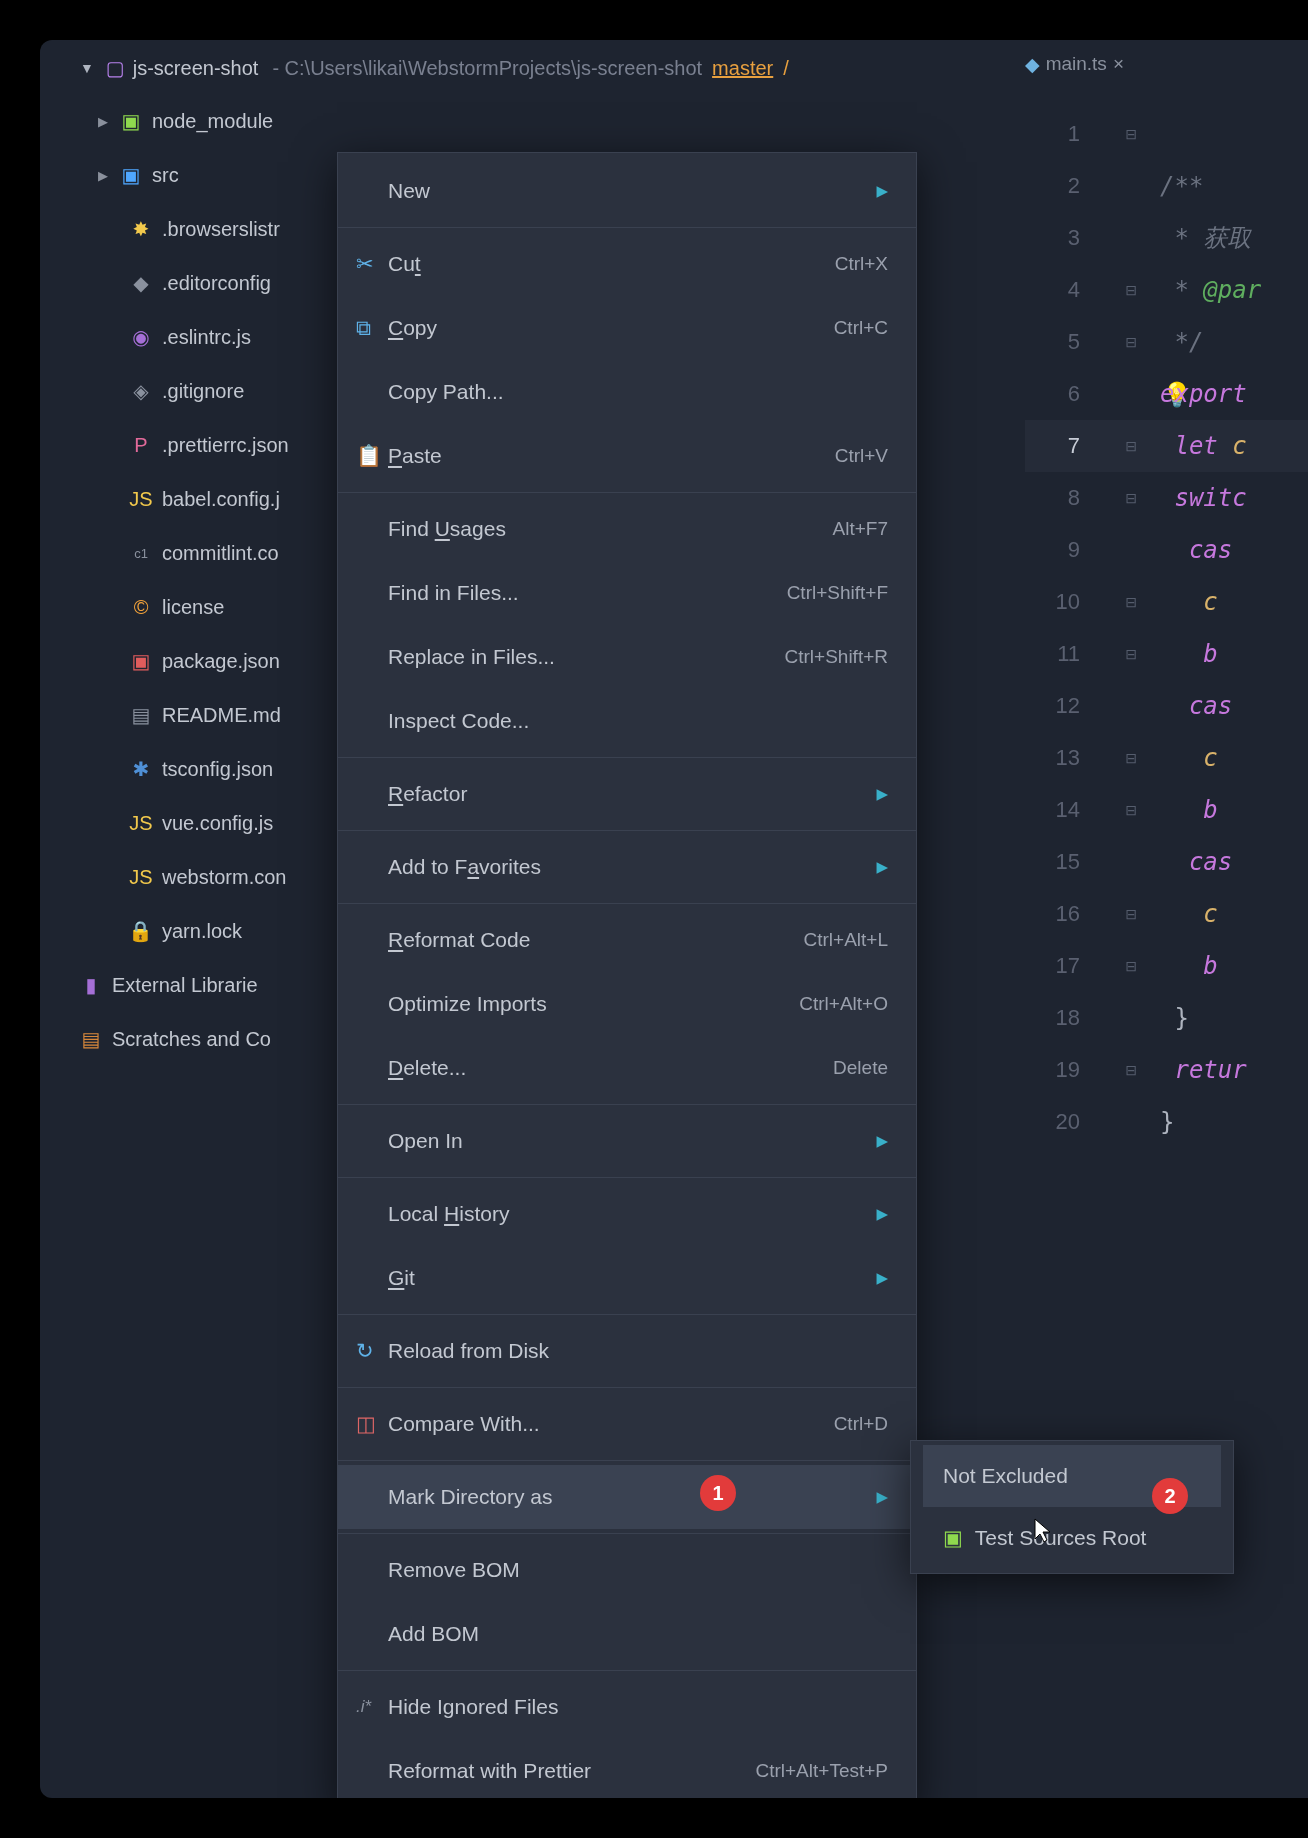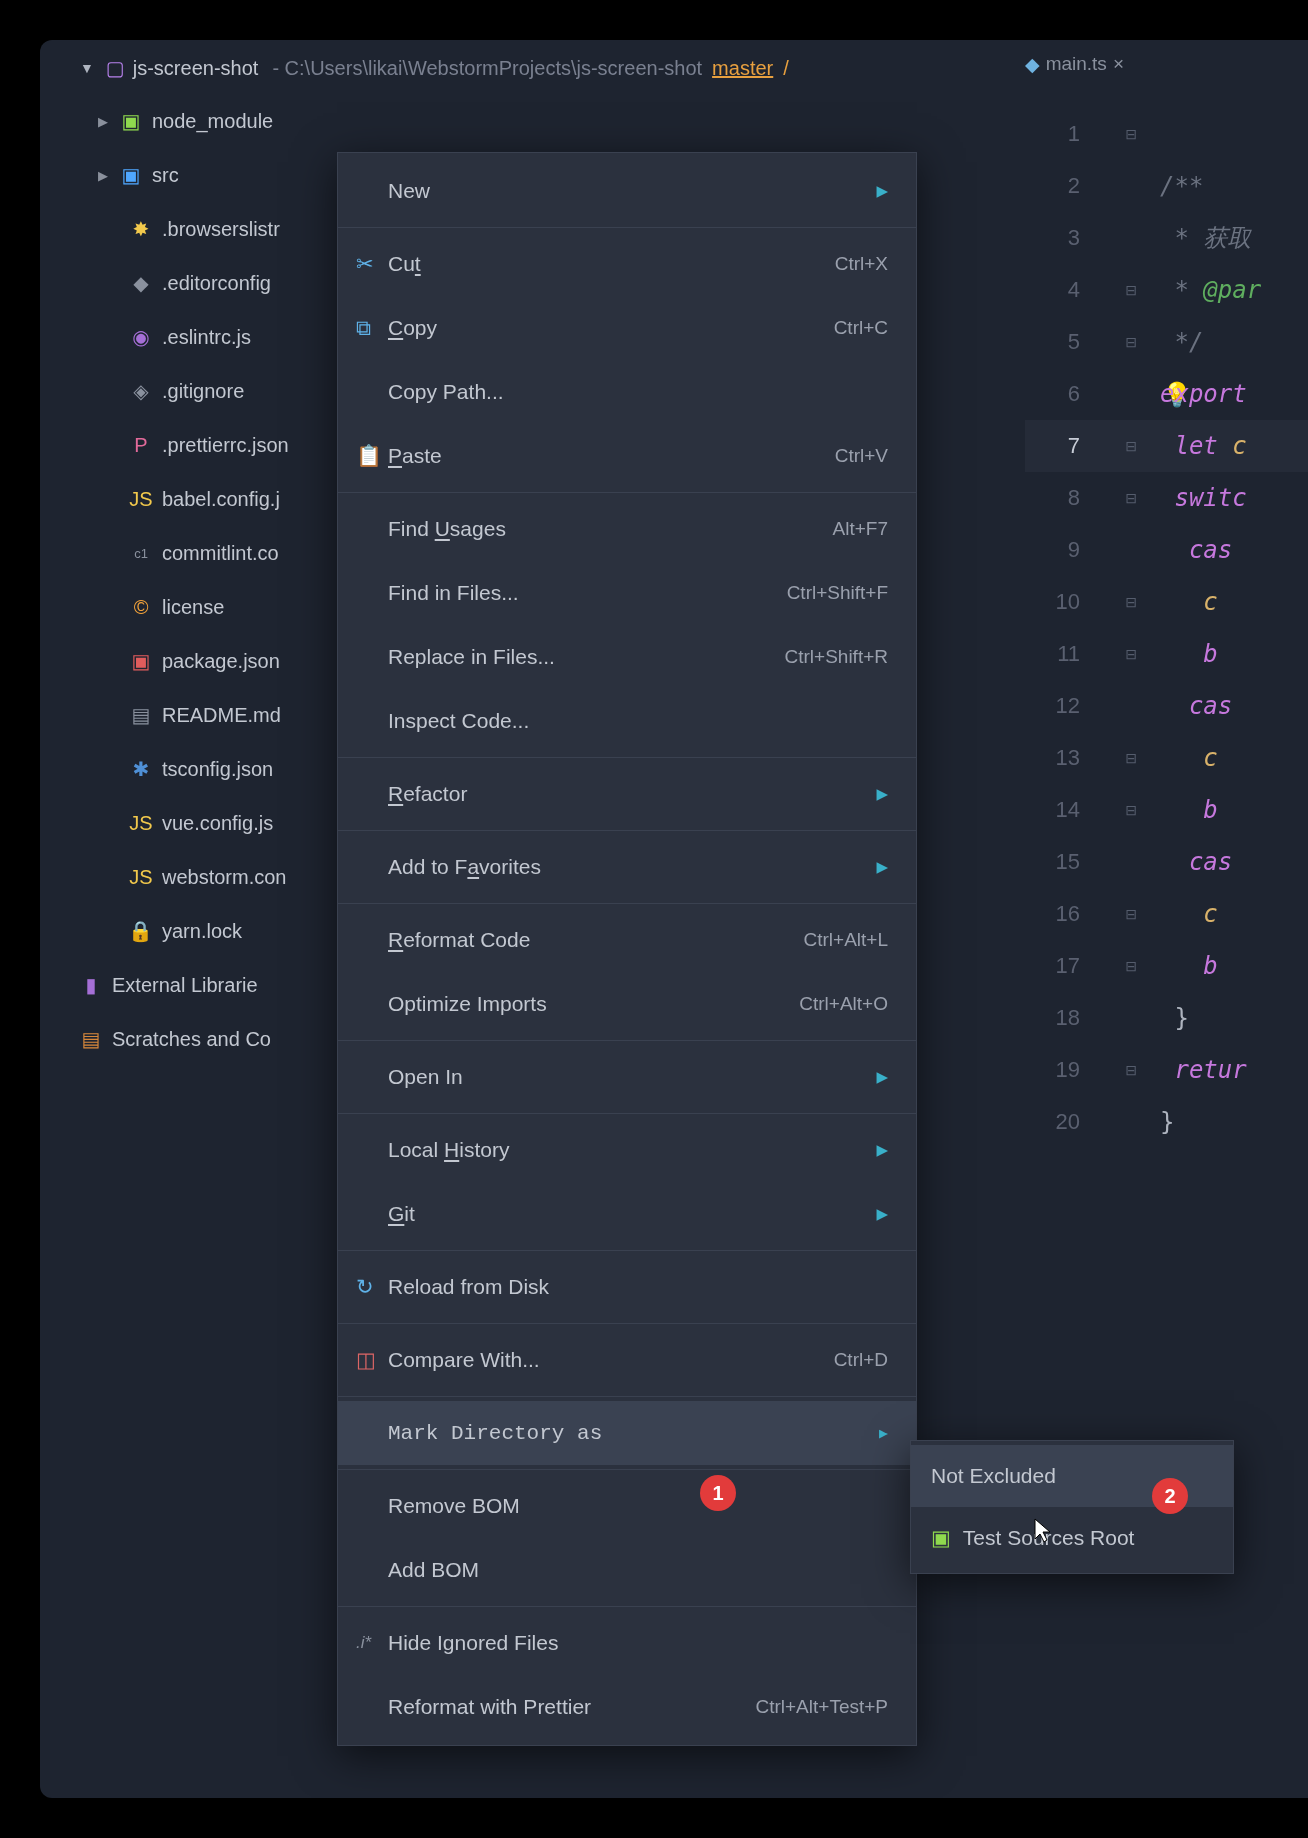--- a/index.html
+++ b/index.html
@@ -143,38 +143,38 @@
   padding: 6px 0;
 }
 .ctx-row {
   display: flex;
   align-items: center;
   height: 64px;
   padding: 0 28px 0 18px;
   color: #c3c8d1;
   font-size: 21px;
 }
-.ctx-row.highlight { background: #3a4252; font-family: Liberation Mono, monospace; }
+.ctx-row.highlight { background: #3a4252; }
 .ctx-row .ic { width: 30px; display: inline-flex; margin-right: 2px; }
 .ctx-row .lbl { flex: 1; }
 .ctx-row .lbl u { text-decoration: underline; text-underline-offset: 3px; }
 .ctx-row .sc { color: #9aa0ad; font-size: 19px; text-align: center; }
 .ctx-row .arrow { color: #39b0c9; font-size: 15px; margin-left: 8px;}
 .ctx-sep { height: 1px; background: #3a4150; margin: 4px 0; }
 
 
 .submenu {
   position: absolute;
   top: 1400px;
   left: 870px;
   width: 324px;
   background: #2b313e;
   border: 1px solid #3a4150;
   box-shadow: 0 10px 40px rgba(0,0,0,.6);
-  padding: 4px 0;
+  padding: 4px 12px;
 }
 .submenu .srow {
   height: 62px;
   display: flex;
   align-items: center;
   padding: 0 20px;
   gap: 12px;
   color: #c3c8d1;
   font-size: 21px;
 }
@@ -432,20 +432,25 @@
       <div class="ctx-row">
         <span class="ic"></span>
         <span class="lbl"><u>R</u>eformat Code</span>
         <span class="sc">Ctrl+Alt+L</span>
       </div>
       <div class="ctx-row">
         <span class="ic"></span>
         <span class="lbl">Optimize Imports</span>
         <span class="sc">Ctrl+Alt+O</span>
       </div>
+      <div class="ctx-row">
+        <span class="ic"></span>
+        <span class="lbl"><u>D</u>elete...</span>
+        <span class="sc">Delete</span>
+      </div>
       <div class="ctx-sep"></div>
       <div class="ctx-row">
         <span class="ic"></span>
         <span class="lbl">Open In</span>
         <span class="arrow">▶</span>
       </div>
       <div class="ctx-sep"></div>
       <div class="ctx-row">
         <span class="ic"></span>
         <span class="lbl">Local <u>H</u>istory</span>

